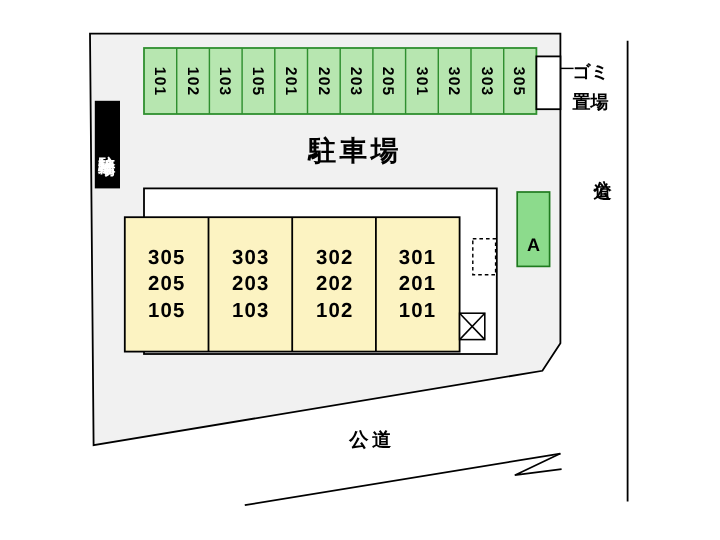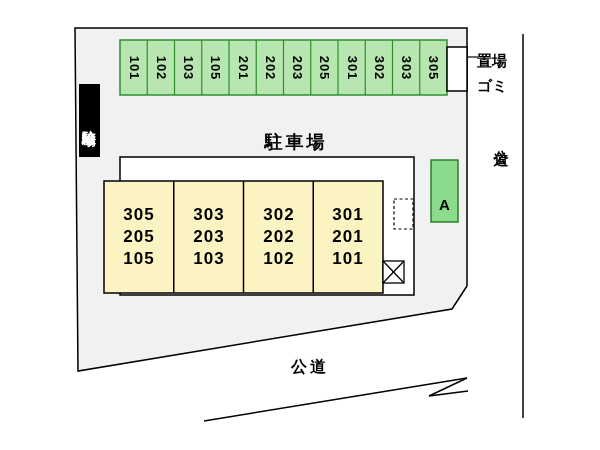--- a/index.html
+++ b/index.html
@@ -23,22 +23,22 @@
   .vtext{
     writing-mode:vertical-rl;text-orientation:upright;
     font-weight:700;letter-spacing:2px;
   }
   .bike-box{
     left:79px;top:84px;width:21px;height:73px;background:#000;color:#fff;
     display:flex;align-items:center;justify-content:center;
     font-size:14px;line-height:1;
   }
   .parking-lot-label{
-    left:246px;top:130px;width:100px;text-align:center;
-    font-size:18px;font-weight:700;letter-spacing:3px;
+    left:246px;top:110px;width:100px;text-align:center;
+    font-size:23px;font-weight:700;letter-spacing:3px;
   }
   .garbage-label{left:477px;top:48px;width:44px;font-size:15px;font-weight:700;line-height:25px;}
   .road-right{left:491px;top:138px;height:50px;font-size:15px;}
   .road-bottom{
     left:279px;top:357px;width:62px;text-align:center;
     font-size:16px;font-weight:700;letter-spacing:3px;
   }
   .a-label{left:431px;top:196px;width:27px;text-align:center;font-size:15px;font-weight:700;}
 </style>
 </head>
@@ -102,22 +102,22 @@
   <div class="pnum" style="left:352px">301</div>
   <div class="pnum" style="left:379px">302</div>
   <div class="pnum" style="left:406px">303</div>
   <div class="pnum" style="left:433px">305</div>
 
   <div class="label bike-box vtext">駐輪場</div>
 
   <div class="label parking-lot-label">駐車場</div>
 
   <div class="label garbage-label">
+    <div>ゴミ</div>
     <div>置場</div>
-    <div>ゴミ</div>
   </div>
 
   <div class="label vtext road-right">公道</div>
   <div class="label road-bottom">公道</div>
 
   <div class="label a-label">A</div>
 
   <div class="room" style="left:104px;top:204px">305</div>
   <div class="room" style="left:104px;top:226px">205</div>
   <div class="room" style="left:104px;top:248px">105</div>

